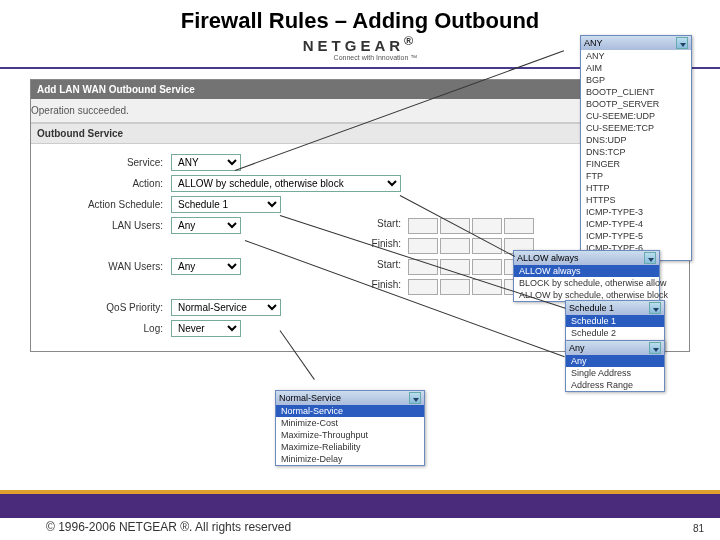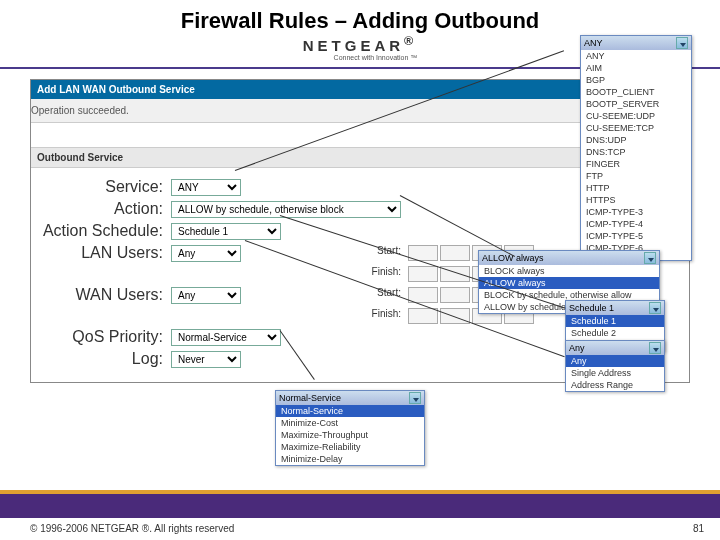--- a/index.html
+++ b/index.html
@@ -6,27 +6,27 @@
   body { width: 720px; height: 540px; font-family: Arial, sans-serif; font-size: 10px; background: #fff; position: relative; overflow: hidden; }
   
   .header { display: flex; align-items: center; justify-content: space-between; padding: 8px 30px 6px; flex-direction: column; }
   .title { font-size: 22px; font-weight: bold; color: #000; }
   .brand { text-align: right; }
   .brand-name { font-size: 15px; font-weight: bold; letter-spacing: 4px; color: #333; }
   .brand-tag { font-size: 7px; color: #555; }
   .hr-top { height: 2px; background: #4a3a8c; margin: 0 0 10px 0; }
 
   .panel { margin: 0 30px 0 30px; border: 1px solid #888; background: #fff; position: relative; }
-  .panel-header { background: #0369a1; color: #fff; font-weight: bold; padding: 4px 6px; font-size: 10px; }
+  .panel-header { background: #737373; color: #fff; font-weight: bold; padding: 4px 6px; font-size: 10px; }
   .status { background: #f0f0f0; color: #555; padding: 6px 0; text-align: left; font-size: 10px; border-bottom: 1px solid #ccc; }
-  .section-head { background: #e8e8e8; padding: 4px 6px; font-weight: bold; color: #333; display: flex; justify-content: space-between; align-items: flex-start; border-bottom: 1px solid #ccc; border-top: 1px solid #ccc; margin-top: 24px; }
+  .section-head { background: #e8e8e8; padding: 4px 6px; font-weight: bold; color: #333; display: flex; justify-content: space-between; align-items: flex-start; border-bottom: 1px solid #ccc; border-top: 1px solid #ccc; }
   .help { color: #c08020; font-size: 9px; }
   .form-body { padding: 6px 10px 10px; }
   .row { display: flex; align-items: center; margin: 4px 0; }
-  .lbl { width: 130px; text-align: right; padding-right: 8px; color: #333; font-size: 16px; }
+  .lbl { width: 130px; text-align: right; padding-right: 8px; color: #333; font-size: 10px; }
   .sel { border: 1px solid #7a9; background: #fff; font-size: 10px; padding: 1px 2px; height: 17px; }
   .sel.narrow { width: 70px; }
   .sel.med { width: 110px; }
   .sel.wide { width: 230px; }
   .chev { display: inline-block; width: 13px; height: 15px; background: linear-gradient(#bde,#8bd); border: 1px solid #6aa; vertical-align: middle; position: relative; }
   .chev::after { content: ""; position: absolute; left: 3px; top: 5px; border-left: 3px solid transparent; border-right: 3px solid transparent; border-top: 4px solid #246; }
   .tlbl { width: 50px; text-align: right; padding-right: 6px; color: #333; }
   .tcell { width: 30px; height: 16px; border: 1px solid #aaa; background: #f4f4f4; margin: 0 1px; }
   .ip-group { display: flex; margin-left: 6px; }
 
@@ -34,28 +34,28 @@
   .float { position: absolute; background: #fff; border: 1px solid #6a8ac0; font-size: 9px; box-shadow: 1px 1px 3px rgba(0,0,0,0.3); }
   .float-head { background: linear-gradient(#cde,#abd); padding: 1px 3px; display: flex; justify-content: space-between; align-items: center; }
   .float-head .chev { width: 12px; height: 12px; }
   .float ul { list-style: none; }
   .float li { padding: 1px 5px; color: #333; white-space: nowrap; }
   .float li.hi { background: #2a5cc0; color: #fff; }
 
   .services-drop { top: 35px; right: 28px; width: 112px; }
   .services-drop ul { max-height: 210px; overflow: hidden; }
 
-  .action-drop { top: 250px; right: 60px; width: 182px; }
+  .action-drop { top: 250px; right: 60px; width: 147px; }
   .schedule-drop { top: 300px; right: 55px; width: 100px; }
   .lan-drop { top: 340px; right: 55px; width: 100px; }
   .qos-drop { top: 390px; left: 275px; width: 150px; }
 
   .footer-bar { position: absolute; bottom: 22px; left: 0; right: 0; height: 24px; background: #4a2a7a; }
   .footer-accent { position: absolute; bottom: 46px; left: 0; right: 0; height: 4px; background: #e0a030; }
-  .copyright { position: absolute; bottom: 6px; left: 30px; font-size: 10px; color: #333; }
+  .copyright { position: absolute; bottom: 6px; left: 46px; font-size: 12px; color: #333; }
   .pagenum { position: absolute; bottom: 6px; right: 16px; font-size: 10px; color: #333; }
 
   
   .line { position: absolute; background: #333; height: 1px; transform-origin: left center; }
 </style>
 </head>
 <body>
 
 <div class="header">
   <div class="title">Firewall Rules – Adding Outbound</div>
@@ -177,21 +177,20 @@
       <li>ICMP-TYPE-7</li>
     </ul>
 </div>
 
 <div class="float action-drop">
   <div class="float-head">
       <span>ALLOW always</span>
       <span class="chev"></span>
     </div>
   <ul>
-      <li>BLOCK always</li>
       <li class="hi">ALLOW always</li>
       <li>BLOCK by schedule, otherwise allow</li>
       <li>ALLOW by schedule, otherwise block</li>
     </ul>
 </div>
 
 <div class="float schedule-drop">
   <div class="float-head">
       <span>Schedule 1</span>
       <span class="chev"></span>

